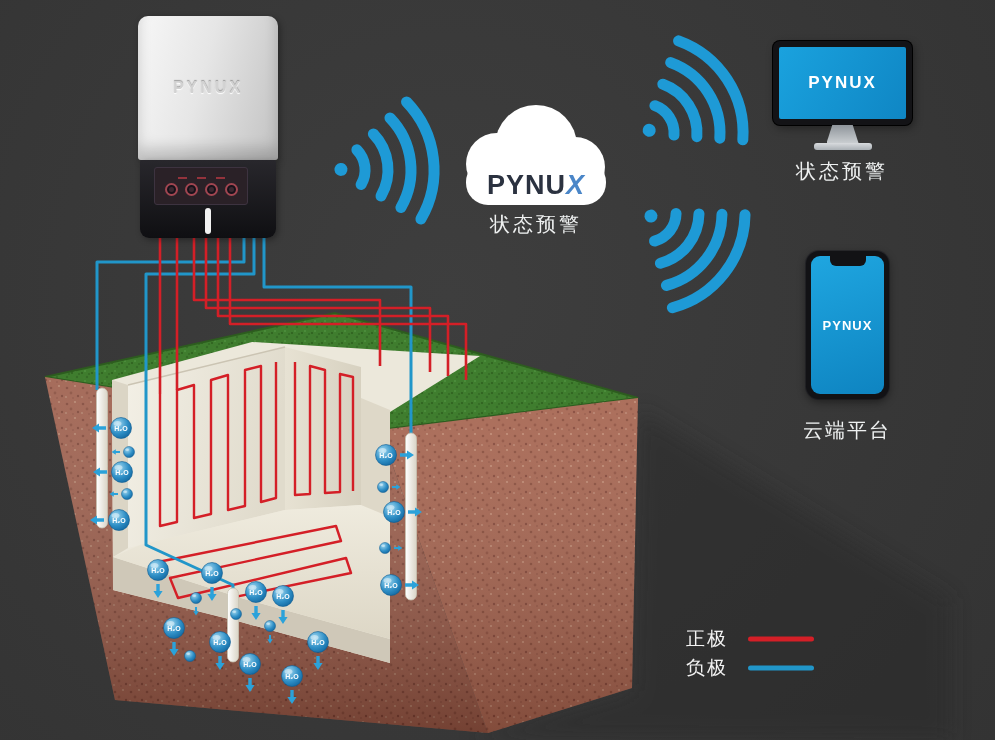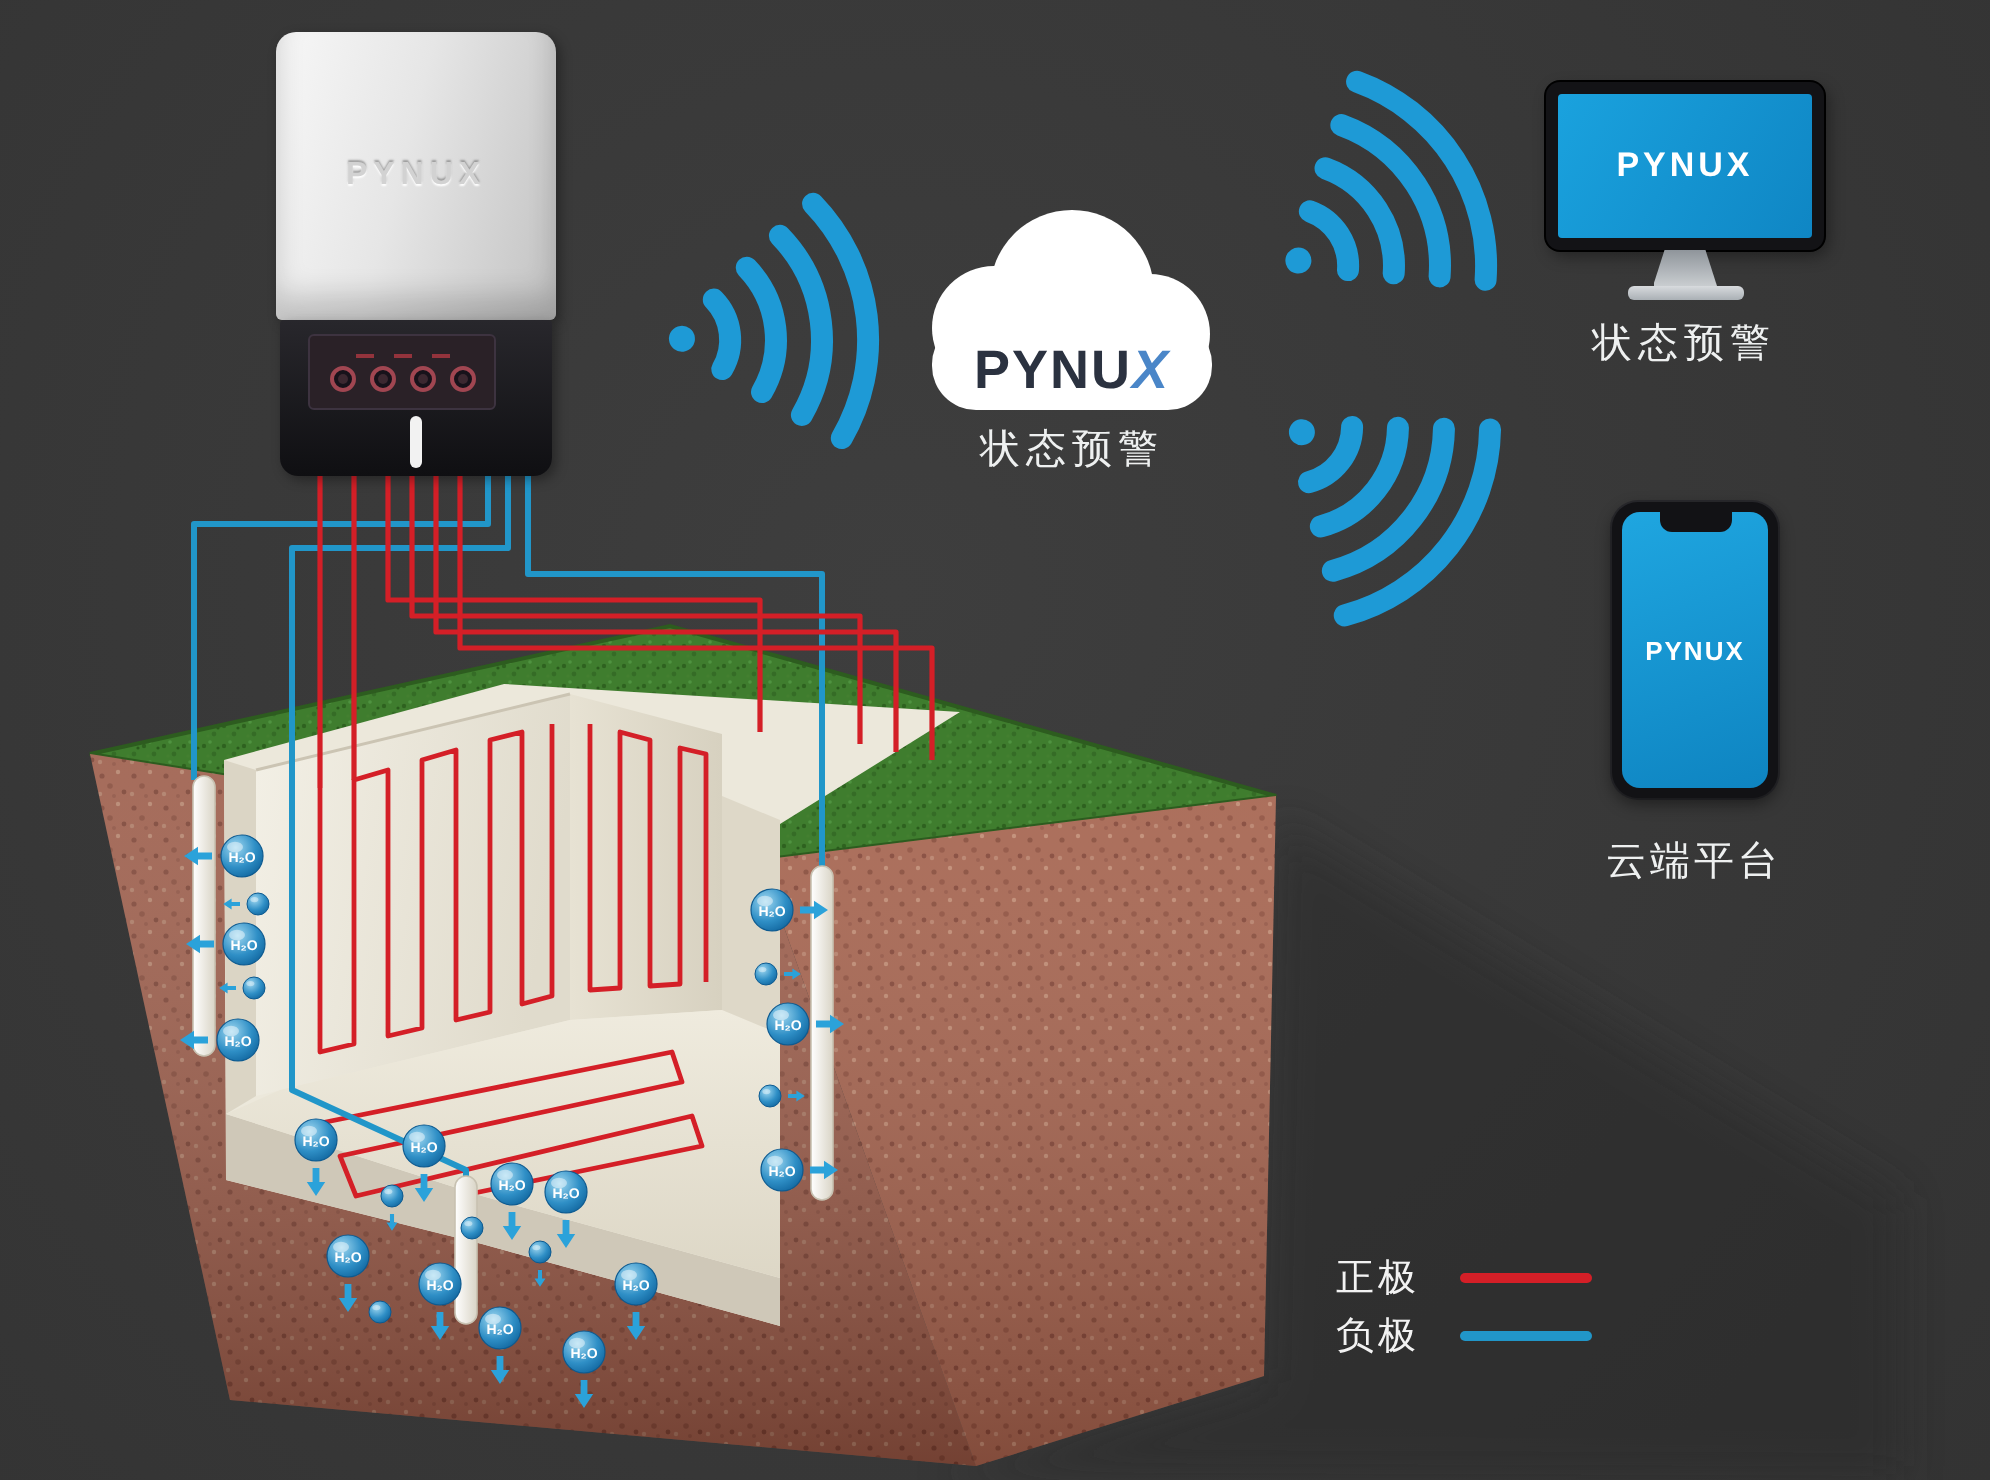--- a/index.html
+++ b/index.html
@@ -57,21 +57,21 @@
 
   
   .caption{position:absolute;color:#eef0f0;font-size:20px;letter-spacing:3px;text-align:center;}
   .cloud-caption{left:466px;top:211px;width:140px;}
   .monitor-caption{left:772px;top:158px;width:140px;}
   .phone-caption{left:777px;top:417px;width:140px;letter-spacing:2px;}
 
   
   .legend{position:absolute;left:668px;top:627px;}
   .legend-row{display:flex;align-items:center;height:23px;margin-bottom:6px;}
-  .legend-row .lg-label{font-size:19px;color:#f2f2f2;letter-spacing:2px;width:54px;}
+  .legend-row .lg-label{font-size:19px;color:#f2f2f2;letter-spacing:2px;width:54px;margin-left:18px;}
   .legend-row svg{margin-left:8px;}
 
   
   .h2o{font-family:"Liberation Sans",sans-serif;font-size:7px;font-weight:bold;
        fill:#ffffff;text-anchor:middle;}
   .cloud-logo{font-family:"Liberation Sans",sans-serif;font-size:27px;font-weight:bold;
        letter-spacing:1px;text-anchor:middle;}
 </style>
 </head>
 <body>

